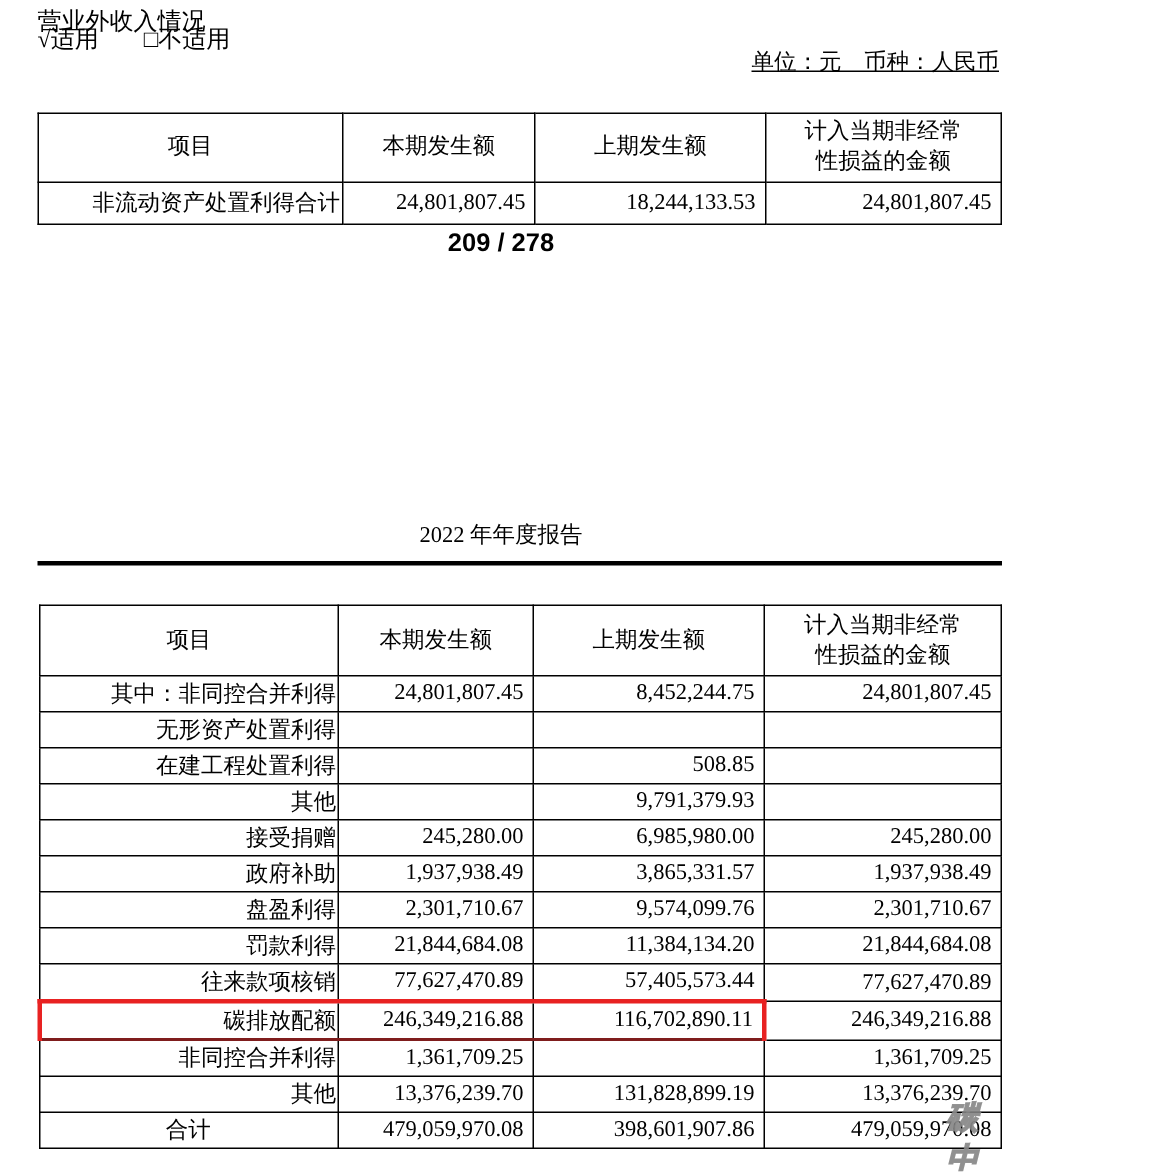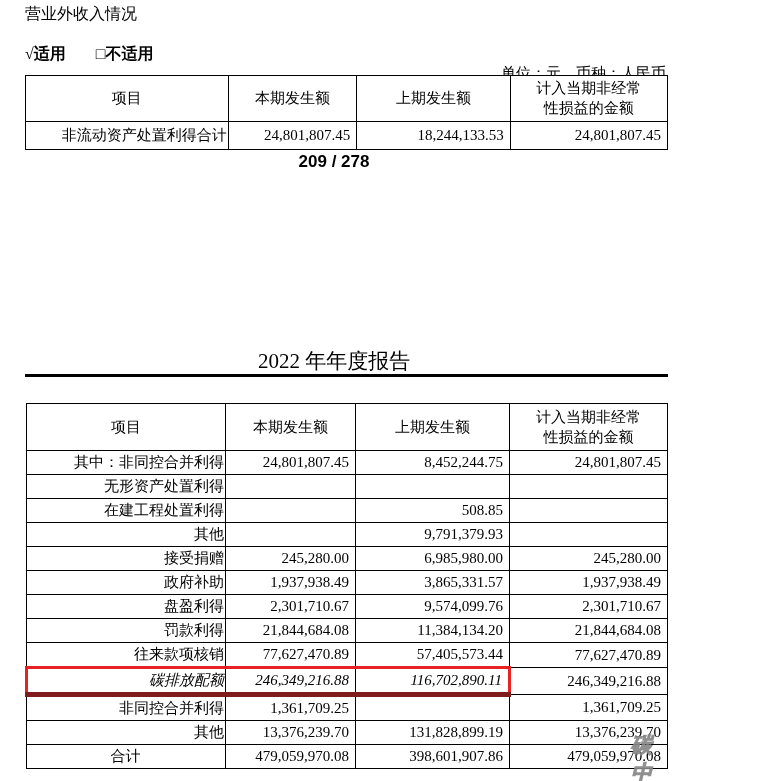--- a/index.html
+++ b/index.html
@@ -2,49 +2,49 @@
 <html><head>
 <meta charset="utf-8">
 <style>
   html,body{margin:0;padding:0;background:#ffffff;}
   .page{
     position:relative;width:668px;height:781px;background:#ffffff;
     font-family:"Liberation Serif","DejaVu Serif",serif;color:#000;
     overflow:hidden;
   }
   .sec-title{position:absolute;left:25px;top:4px;font-size:16px;}
-  .applicable-line{position:absolute;left:25px;top:44px;font-size:16px;font-weight:bold;}
+  .applicable-line{position:absolute;left:25px;top:16px;font-size:16px;}
   .applicable-line .na{margin-left:26px;}
-  .unit-line{position:absolute;right:2px;top:64px;font-size:15px;}
+  .unit-line{position:absolute;right:2px;top:32px;font-size:15px;text-decoration:underline;}
 
   table{border-collapse:collapse;table-layout:fixed;position:absolute;left:25px;background:#fff;}
   #table1{top:75px;}
   #table2{top:403px;}
   th,td{border:1px solid #000;font-size:15px;overflow:hidden;}
   th{font-weight:normal;text-align:center;padding:2px 4px;white-space:normal;line-height:1.35;}
   th:last-child{padding:2px 24px;}
   #table1 th{height:38px;}
   #table2 th{height:42px;}
   #table1 td{height:25px;}
   #table2 td{height:21px;}
   td{white-space:nowrap;}
   td:first-child{padding-left:7px;text-align:right;}
   td.num{text-align:right;padding-right:6px;}
   td.indent{padding-left:45px;}
   td.center{text-align:center;padding-left:0;}
 
-  tr.hl td:nth-child(-n+3){border-top:3px solid #e82222;border-bottom:5px solid #7f1d1d;font-style:italic;}
+  tr.hl td:nth-child(-n+3){border-top:3px solid #e82222;border-bottom:2px solid #7f1d1d;}
   tr.hl td:first-child{border-left:3px solid #e82222;}
   tr.hl td:nth-child(3){border-right:3px solid #e82222;}
 
   .page-num{
     position:absolute;top:152px;left:0;width:100%;text-align:center;
     font-family:"Liberation Sans","DejaVu Sans",sans-serif;font-weight:bold;font-size:17px;
   }
-  .report-title{position:absolute;top:347px;left:0;width:100%;text-align:center;font-size:21px;}
+  .report-title{position:absolute;top:347px;left:0;width:100%;text-align:center;font-size:15px;}
   .rule{position:absolute;top:374px;left:25px;right:0;height:3px;background:#000;}
 
   .watermark{
     position:absolute;left:606px;top:731px;display:flex;align-items:center;gap:1px;
     pointer-events:none;z-index:5;
     font-family:"Liberation Sans","DejaVu Sans",sans-serif;font-weight:bold;
     font-size:21px;letter-spacing:1px;
     color:rgba(185,185,185,0.55);
     font-style:italic;
     -webkit-text-stroke:1px rgba(130,130,130,0.85);

